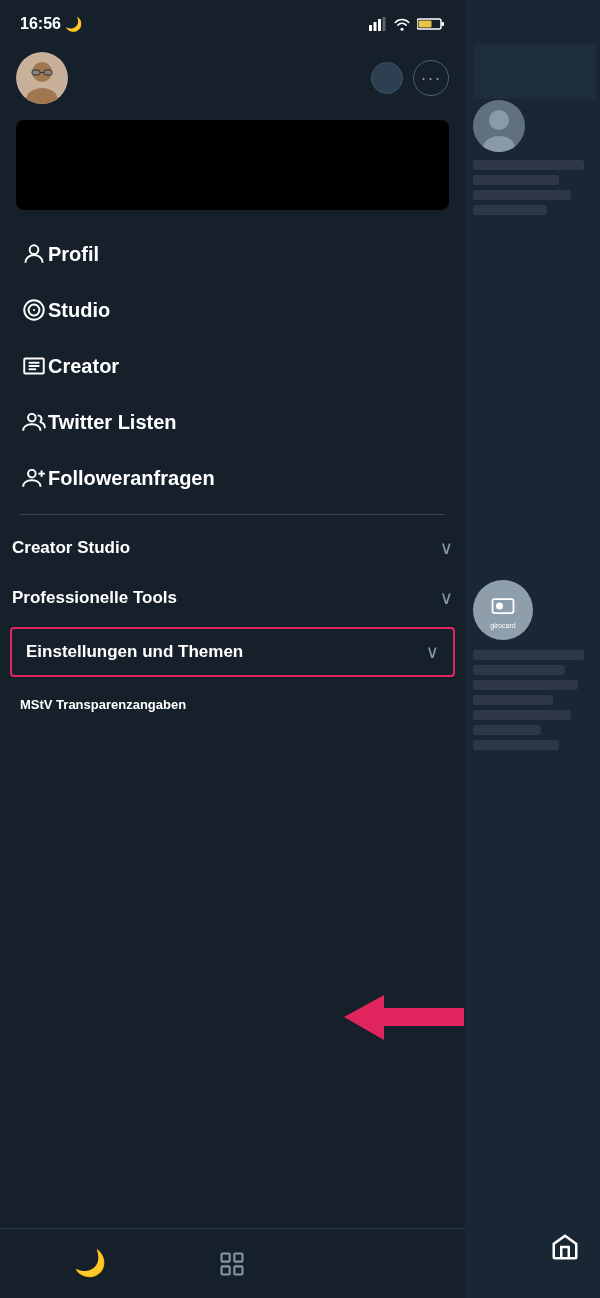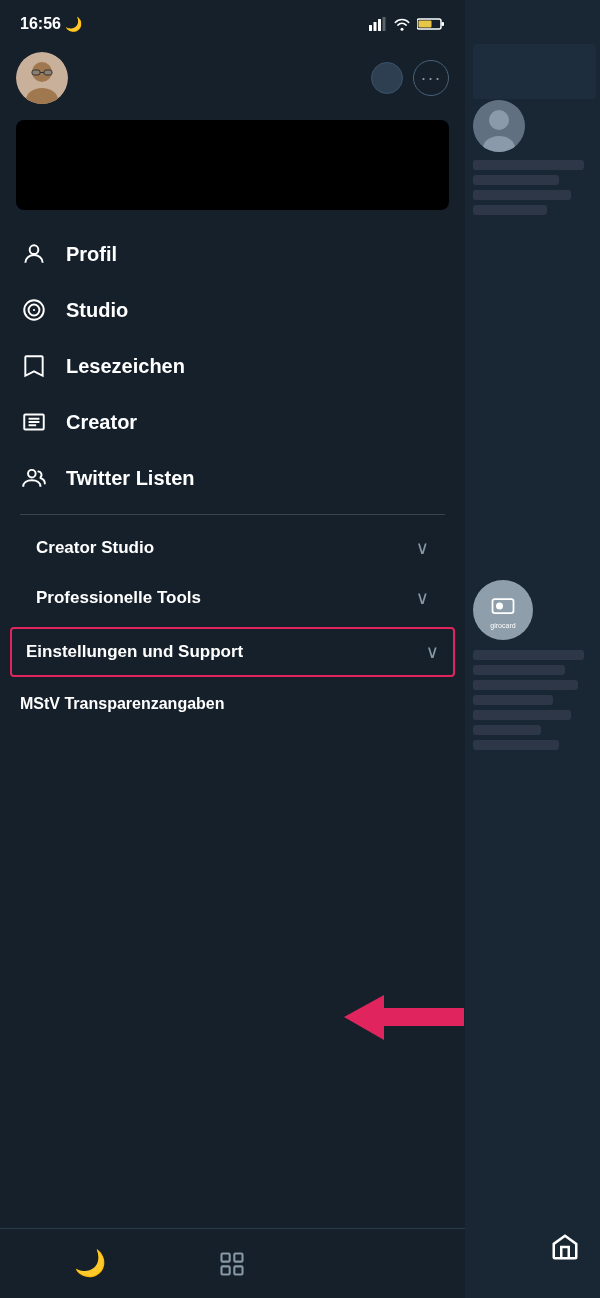--- a/index.html
+++ b/index.html
@@ -183,21 +183,20 @@
       flex: 1;
       overflow-y: auto;
       padding: 0 0 0 0;
     }
 
     .menu-item {
       display: flex;
       align-items: center;
       padding: 14px 20px;
       cursor: pointer;
-      gap: 18px;
     }
 
     .menu-icon {
       width: 28px;
       height: 28px;
       display: flex;
       align-items: center;
       justify-content: center;
       flex-shrink: 0;
     }
@@ -221,21 +220,21 @@
       height: 1px;
       background: #38444d;
       margin: 8px 20px;
     }
 
     
     .collapsible-item {
       display: flex;
       align-items: center;
       justify-content: space-between;
-      padding: 14px 36px;
+      padding: 14px 12px;
       cursor: pointer;
     }
 
     .collapsible-label {
       color: #fff;
       font-size: 17px;
       font-weight: 600;
     }
 
     .chevron-icon {
@@ -255,21 +254,21 @@
     }
 
     
     .static-item {
       padding: 14px 20px;
       cursor: pointer;
     }
 
     .static-item-label {
       color: #fff;
-      font-size: 16px;
+      font-size: 13px;
       font-weight: 600;
     }
 
     
     .red-arrow {
       position: absolute;
       right: 136px;
       top: 990px;
       z-index: 20;
     }
@@ -437,28 +436,20 @@
       <div class="menu-icon">
         <svg viewBox="0 0 24 24">
             <circle cx="12" cy="12" r="9"></circle>
             <circle cx="12" cy="12" r="5"></circle>
             <circle cx="12" cy="12" r="1" fill="#fff" stroke="none"></circle>
           </svg>
       </div>
       <span class="menu-label">Studio</span>
     </div>
 
-    <div class="menu-item">
-      <div class="menu-icon">
-        <svg viewBox="0 0 24 24">
-            <path d="M5 3h14a1 1 0 011 1v17l-8-4-8 4V4a1 1 0 011-1z"></path>
-          </svg>
-      </div>
-      <span class="menu-label">Lesezeichen</span>
-    </div>
 
     <div class="menu-item">
       <div class="menu-icon">
         <svg viewBox="0 0 24 24">
           <rect x="3" y="5" width="18" height="14" rx="1"></rect>
           <line x1="7" y1="9" x2="17" y2="9"></line>
           <line x1="7" y1="12" x2="17" y2="12"></line>
           <line x1="7" y1="15" x2="14" y2="15"></line>
         </svg>
       </div>
@@ -469,36 +460,47 @@
       <div class="menu-icon">
         <svg viewBox="0 0 24 24">
           <circle cx="10" cy="8" r="3.5"></circle>
           <path d="M2 20c0-3.5 3.1-6 8-6s8 2.5 8 6"></path>
           <path d="M16 6a3 3 0 012 5.2M18 12c2.5 1 4 2.8 4 5" stroke-linecap="round"></path>
         </svg>
       </div>
       <span class="menu-label">Twitter Listen</span>
     </div>
 
+    <div class="menu-item">
+      <div class="menu-icon">
+        <svg viewBox="0 0 24 24">
+          <circle cx="10" cy="8" r="3.5"></circle>
+          <path d="M2 20c0-3.5 3.1-6 8-6s8 2.5 8 6"></path>
+          <line x1="19" y1="5" x2="19" y2="11"></line>
+          <line x1="16" y1="8" x2="22" y2="8"></line>
+        </svg>
+      </div>
+      <span class="menu-label">Followeranfragen</span>
+    </div>
 
     <div class="menu-divider"></div>
 
     <div class="collapsible-item">
       <span class="collapsible-label">Creator Studio</span>
       <span class="chevron-icon">∨</span>
     </div>
 
     <div class="collapsible-item">
       <span class="collapsible-label">Professionelle Tools</span>
       <span class="chevron-icon">∨</span>
     </div>
 
     <div class="highlighted-item">
       <div class="collapsible-item">
-        <span class="collapsible-label">Einstellungen und Support</span>
+        <span class="collapsible-label">Einstellungen und Themen</span>
         <span class="chevron-icon">∨</span>
       </div>
     </div>
 
     <div class="static-item">
       <span class="static-item-label">MStV Transparenzangaben</span>
     </div>
 
 
   </div>

